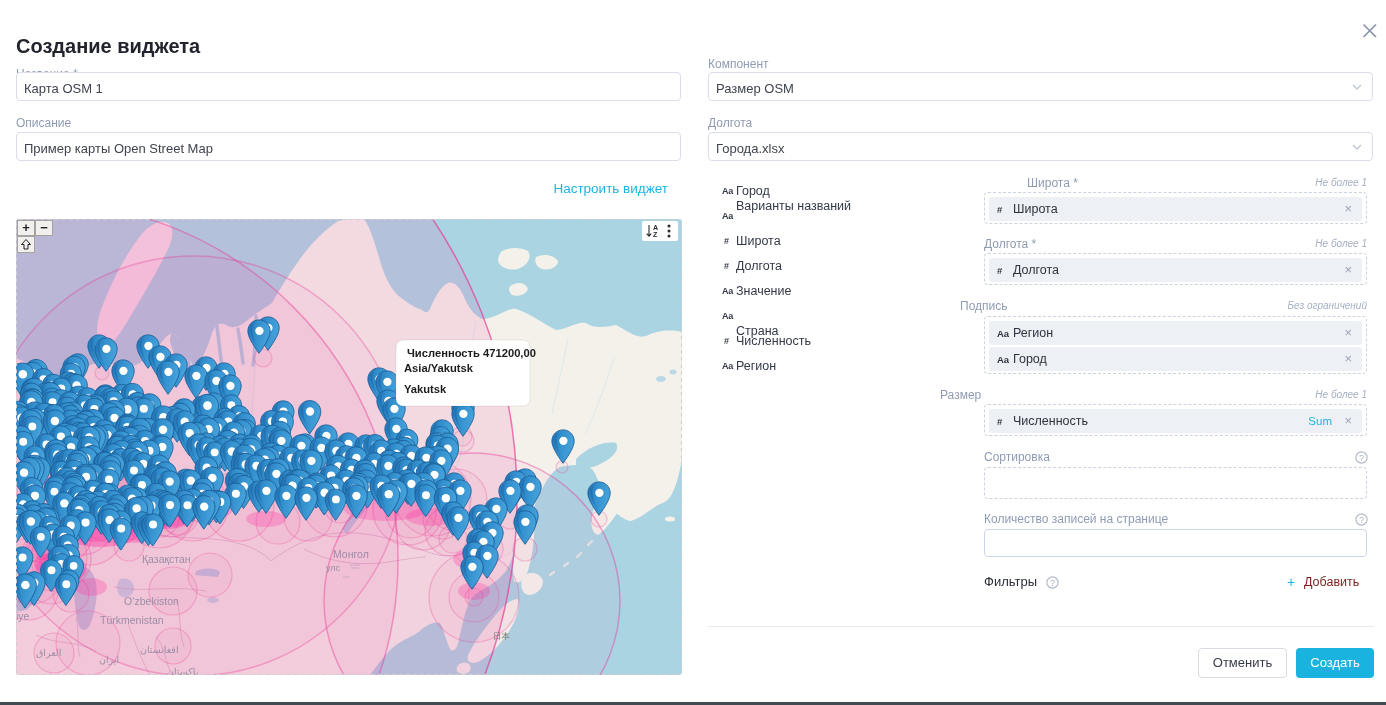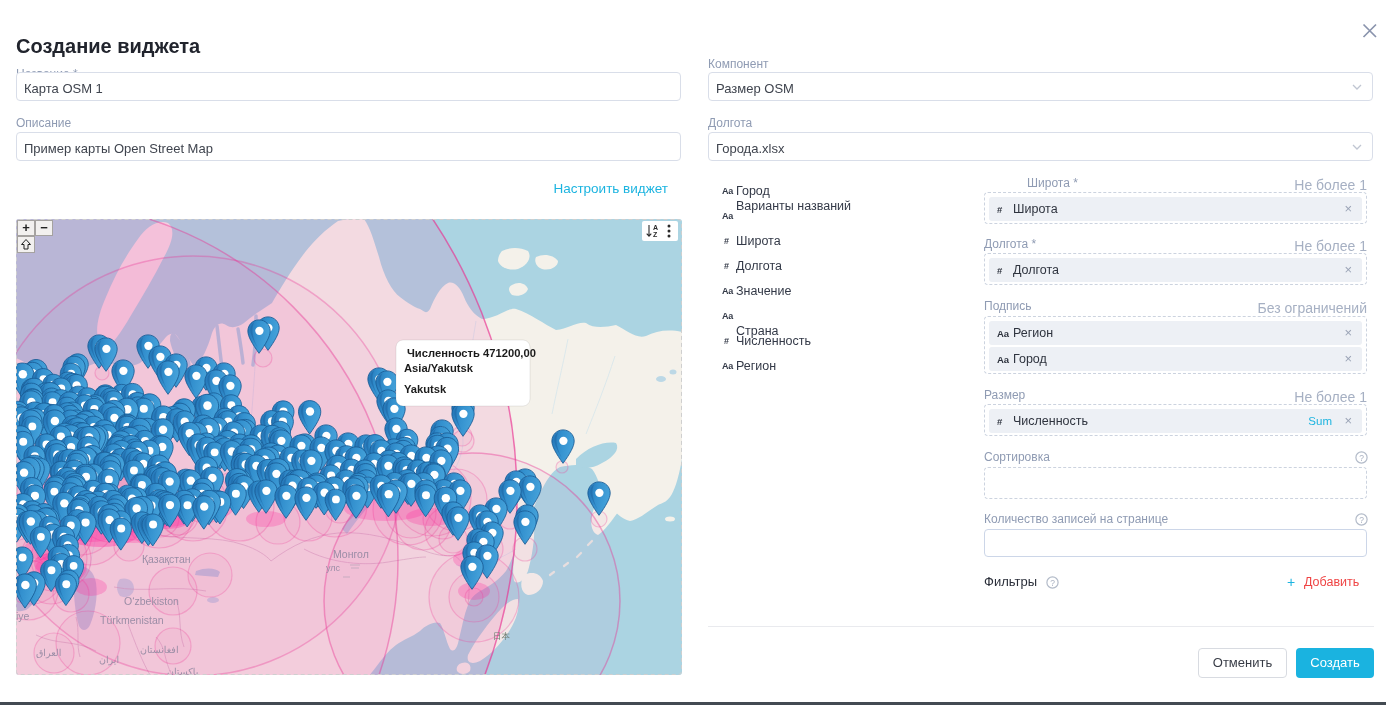--- a/index.html
+++ b/index.html
@@ -1,18 +1,18 @@
 <!DOCTYPE html>
 <html><head><meta charset="utf-8">
 <style>
 * { margin:0; padding:0; box-sizing:border-box; }
 html,body { width:1386px; height:705px; background:#fff; font-family:"Liberation Sans", sans-serif; position:relative; overflow:hidden; }
 .abs { position:absolute; }
 .lbl { position:absolute; font-size:12px; color:#8f9bb3; }
-.cap { position:absolute; font-size:14px; color:#a6b0c3; }
+.cap { position:absolute; font-size:10px; color:#a6b0c3;font-style:italic; }
 .inp { position:absolute; width:665px; height:29px; border:1px solid #d9dee9; border-radius:4px; font-size:13px; color:#3f444e; line-height:31px; padding-left:7px; background:#fff; }
 .chev { position:absolute; width:10px; height:10px; }
 .fitem { position:absolute; font-size:12.5px; color:#333947; }
 .fico { position:absolute; font-size:9px; color:#333947; font-weight:bold; letter-spacing:-0.3px; }
 .zone { position:absolute; left:984px; width:383px; border:1px dashed #ccd3df; border-radius:4px; }
 .chip { position:absolute; left:4px; right:4px; height:24px; background:#edf0f5; border-radius:3px; font-size:12.5px; color:#2e333e; line-height:24px; }
 .chipx { position:absolute; right:10px; top:0; color:#9aa3b5; font-size:13px; }
 </style></head>
 <body>
 <div class="abs" style="left:16px;top:12px;font-size:20px;font-weight:bold;color:#21242d;margin-top:23px;">Создание виджета</div>
@@ -699,35 +699,35 @@
 </div>
 <div class="lbl" style="left:984px;top:237.1px">Долгота *</div>
 <div class="cap" style="right:19px;top:237.7px">Не более 1</div>
 <div class="zone" style="top:253px;height:32px">
 <div class="chip" style="top:4px">
       <span style="position:absolute;left:8px;font-size:9.5px;font-weight:bold;top:1px">#</span>
       <span style="position:absolute;left:24px">Долгота</span>
       <span class="chipx">×</span>
     </div>
 </div>
-<div class="lbl" style="left:984px;top:299.1px">Подпись</div>
+<div class="lbl" style="left:960px;top:299.1px">Подпись</div>
 <div class="cap" style="right:19px;top:299.7px">Без ограничений</div>
 <div class="zone" style="top:316px;height:58px">
 <div class="chip" style="top:4px">
       <span style="position:absolute;left:8px;font-size:9.5px;font-weight:bold;top:1px">Aa</span>
       <span style="position:absolute;left:24px">Регион</span>
       <span class="chipx">×</span>
     </div>
 <div class="chip" style="top:30px">
       <span style="position:absolute;left:8px;font-size:9.5px;font-weight:bold;top:1px">Aa</span>
       <span style="position:absolute;left:24px">Город</span>
       <span class="chipx">×</span>
     </div>
 </div>
-<div class="lbl" style="left:984px;top:388.1px">Размер</div>
+<div class="lbl" style="left:940px;top:388.1px">Размер</div>
 <div class="cap" style="right:19px;top:388.7px">Не более 1</div>
 <div class="zone" style="top:404px;height:32px">
 <div class="chip" style="top:4px">
       <span style="position:absolute;left:8px;font-size:9.5px;font-weight:bold;top:1px">#</span>
       <span style="position:absolute;left:24px">Численность</span>
       <span style="position:absolute;right:30px;color:#1cb4e0;font-size:11.5px">Sum</span>
       <span class="chipx">×</span>
     </div>
 </div>
 
@@ -742,16 +742,16 @@
     <circle cx="6.5" cy="6.5" r="5.6" fill="none" stroke="#b3bbc9" stroke-width="1.2"></circle>
     <text x="6.5" y="9.5" font-size="8.5" fill="#a9b1c1" text-anchor="middle" font-family="Liberation Sans, sans-serif">?</text>
   </svg>
 <div class="abs" style="left:984px;top:529px;width:383px;height:28px;border:1px solid #ccd6e8;border-radius:4px"></div>
 <div class="abs" style="left:984px;top:573.8px;font-size:13px;font-weight:normal;color:#2a2e39">Фильтры</div>
 <svg class="abs" style="left:1046px;top:576px" width="14" height="14">
     <circle cx="6.5" cy="6.5" r="5.6" fill="none" stroke="#b3bbc9" stroke-width="1.2"></circle>
     <text x="6.5" y="9.5" font-size="8.5" fill="#a9b1c1" text-anchor="middle" font-family="Liberation Sans, sans-serif">?</text>
   </svg>
 <div class="abs" style="left:1287px;top:574px;font-size:14px;color:#1cb4e0">+</div>
-<div class="abs" style="left:1304px;top:575.4px;font-size:12.5px;color:#ef4444">Добавить</div>
+<div class="abs" style="left:1304px;top:575.4px;font-size:12.5px;color:#7f1d1d">Добавить</div>
 <div class="abs" style="left:708px;top:626px;width:666px;height:1px;background:#e9eaee"></div>
 <div class="abs" style="left:1198px;top:648px;width:89px;height:30px;border:1px solid #d8dbe1;border-radius:4px;font-size:13px;color:#383c46;text-align:center;line-height:28px;background:#fff">Отменить</div>
 <div class="abs" style="left:1296px;top:648px;width:78px;height:30px;border-radius:4px;font-size:13px;color:#fff;text-align:center;line-height:30px;background:#1ab3e0">Создать</div>
 <div class="abs" style="left:0px;top:702px;width:1386px;height:3px;background:#434a52"></div>
 </body></html>

